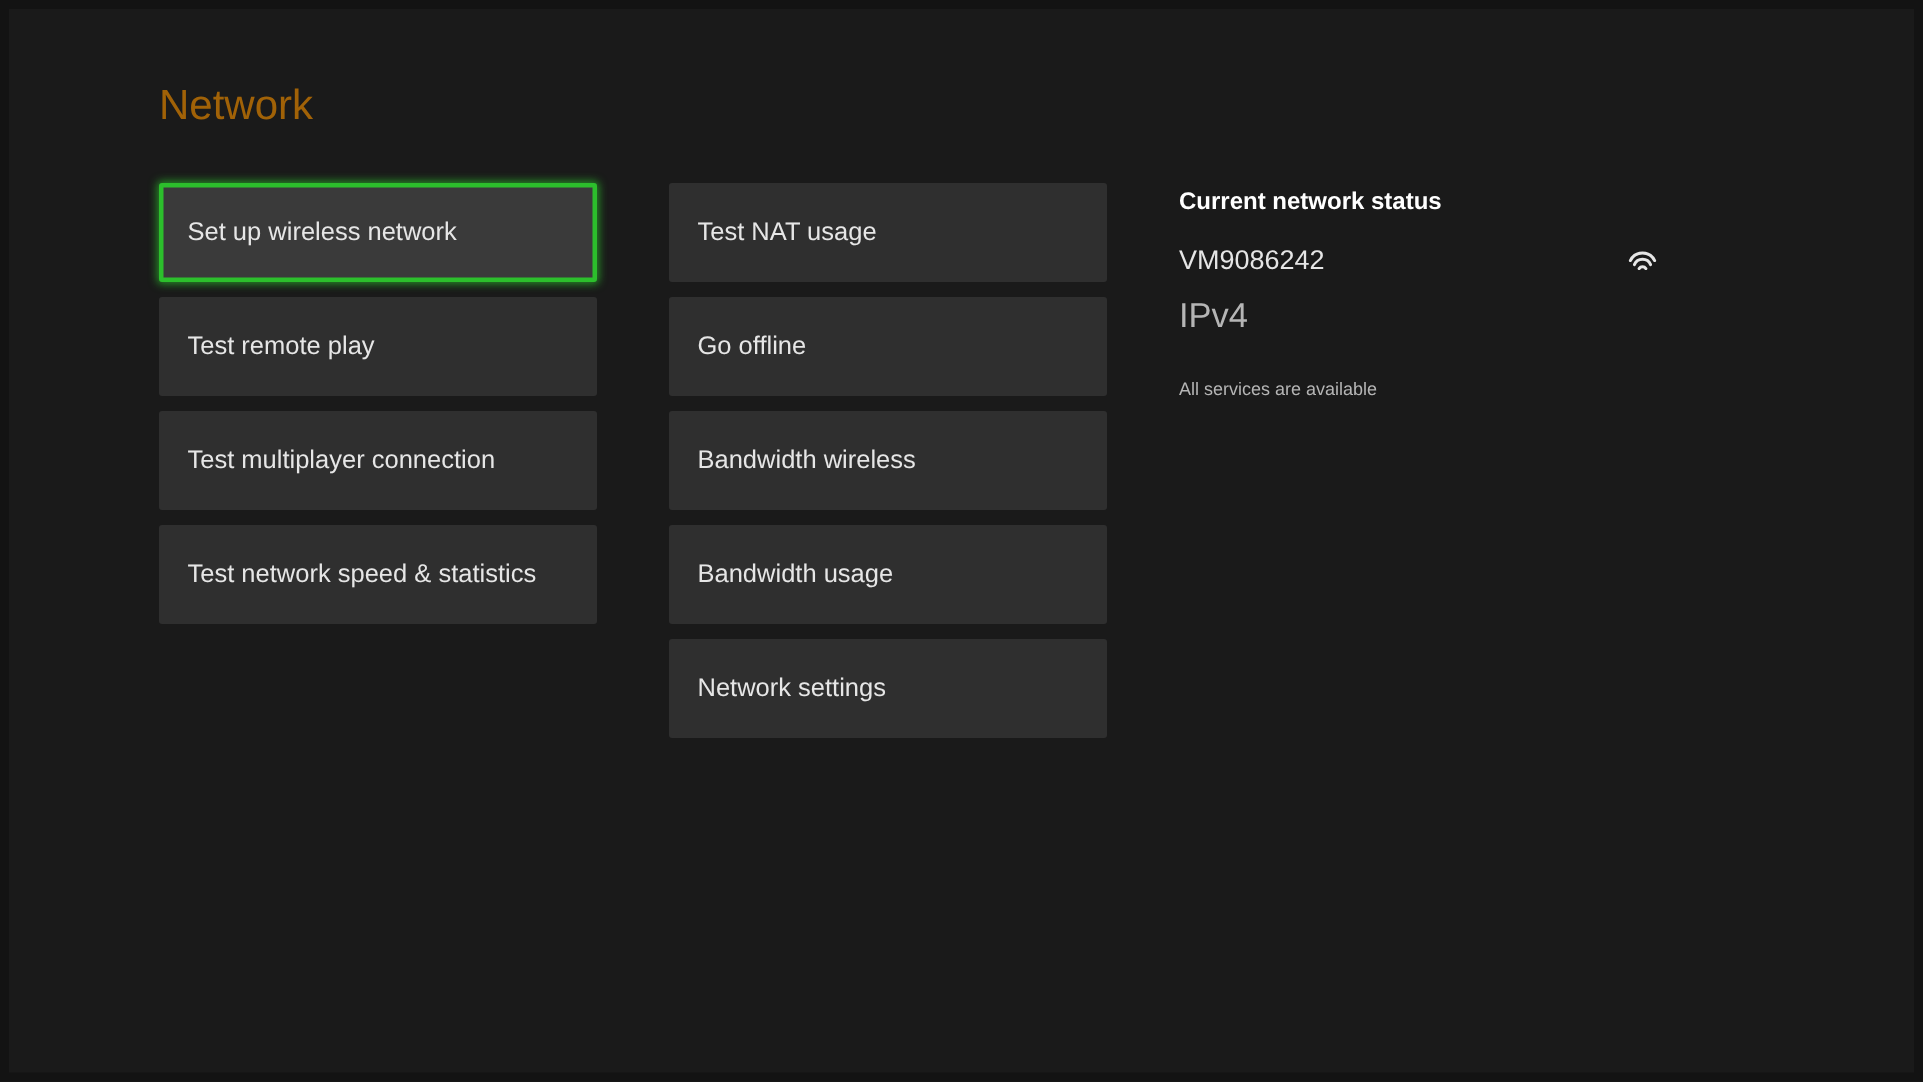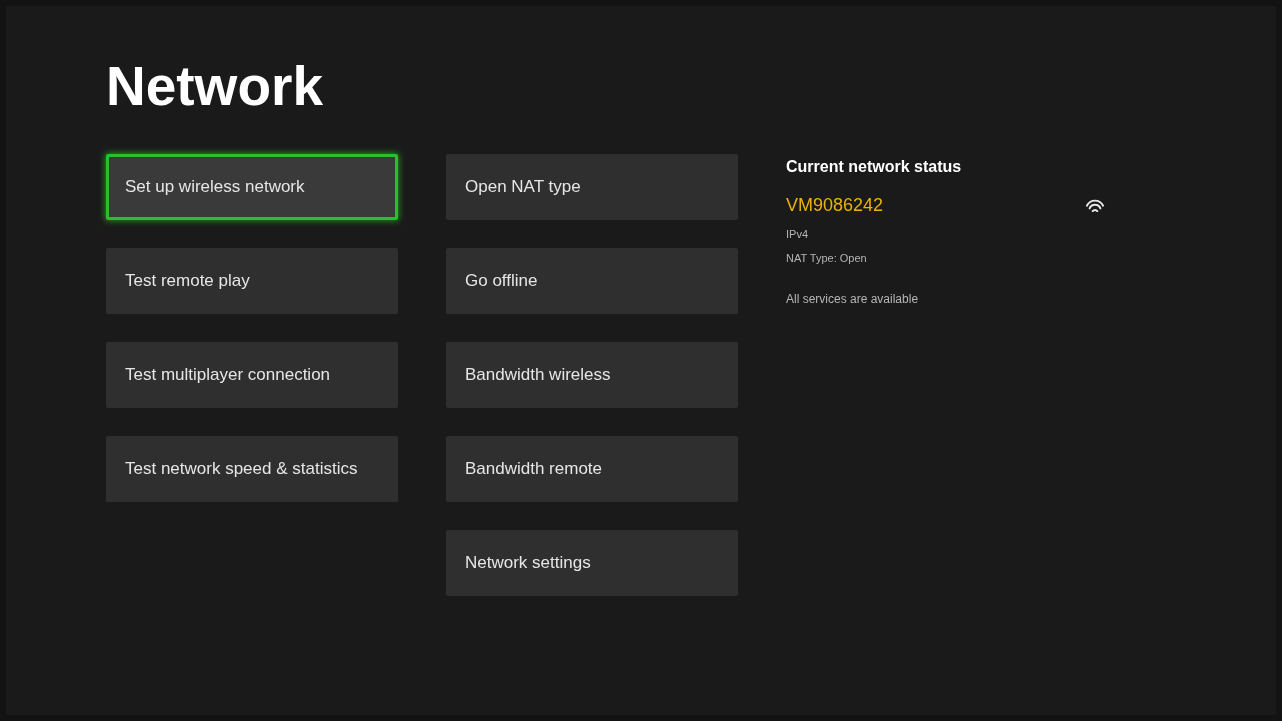--- a/index.html
+++ b/index.html
@@ -16,34 +16,34 @@
       overflow: hidden;
     }
     .page {
       background: #1a1a1a;
       width: 1270px;
       height: 709px;
       margin: 6px;
       padding: 0;
     }
     .title {
-      font-size: 55px;
-      font-weight: 700;
-      color: #ffffff;
+      font-size: 28px;
+      font-weight: 400;
+      color: #a16207;
       padding: 48px 0 0 100px;
     }
     .content {
       display: flex;
       padding: 36px 0 0 100px;
       column-gap: 48px;
     }
     .col {
       display: flex;
       flex-direction: column;
-      row-gap: 28px;
+      row-gap: 10px;
       width: 292px;
       text-align: right;
     }
     .tile {
       background: #2f2f2f;
       color: #e6e6e6;
       height: 66px;
       display: flex;
       align-items: center;
       padding: 0 16px;
@@ -67,27 +67,27 @@
       color: #ffffff;
       margin-bottom: 18px;
     }
     .ssid-row {
       display: flex;
       justify-content: space-between;
       align-items: center;
       margin-bottom: 12px;
     }
     .status-line {
-      font-size: 11px;
+      font-size: 23px;
       color: #b5b5b5;
       margin-bottom: 12px;
     }
     .ssid {
       font-size: 18px;
-      color: #eab308;
+      color: #e5e5e5;
     }
     .wifi-icon {
       color: #e6e6e6;
     }
     .services {
       margin-top: 28px;
       font-size: 12px;
       color: #b5b5b5;
     }
   </style>
@@ -109,47 +109,46 @@
       <div class="tile">
         <span>Test multiplayer connection</span>
       </div>
       <div class="tile">
         <span>Test network speed &amp; statistics</span>
       </div>
     </div>
 
     <div class="col">
       <div class="tile">
-        <span>Open NAT type</span>
+        <span>Test NAT usage</span>
       </div>
       <div class="tile">
         <span>Go offline</span>
       </div>
       <div class="tile">
         <span>Bandwidth wireless</span>
       </div>
       <div class="tile">
-        <span>Bandwidth remote</span>
+        <span>Bandwidth usage</span>
       </div>
       <div class="tile">
         <span>Network settings</span>
       </div>
     </div>
 
     <div class="status-panel">
       <div class="status-title">Current network status</div>
       <div class="ssid-row">
         <span class="ssid">VM9086242</span>
         <span class="wifi-icon">
           <svg width="22" height="18" viewBox="0 0 24 20" fill="none" stroke="currentColor" stroke-width="2.2" stroke-linecap="round">
             <path d="M3 13 A10 10 0 0 1 21 13"></path>
             <path d="M6 16 A6.5 6.5 0 0 1 18 16"></path>
             <path d="M9.5 19 A3 3 0 0 1 14.5 19"></path>
           </svg>
         </span>
       </div>
       <div class="status-line">IPv4</div>
-      <div class="status-line">NAT Type: Open</div>
       <div class="services">All services are available</div>
     </div>
 
   </div>
 </div>
 
 </body></html>

